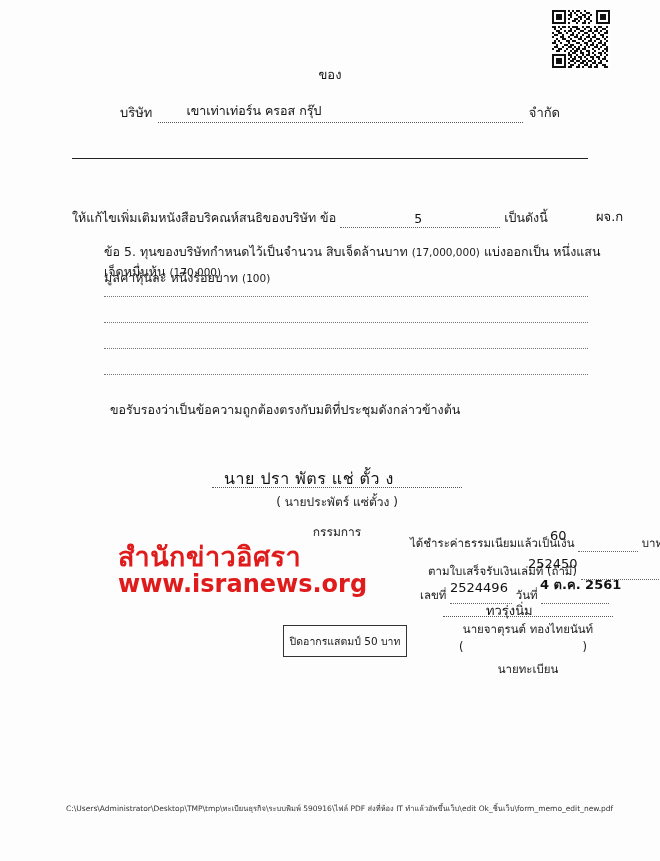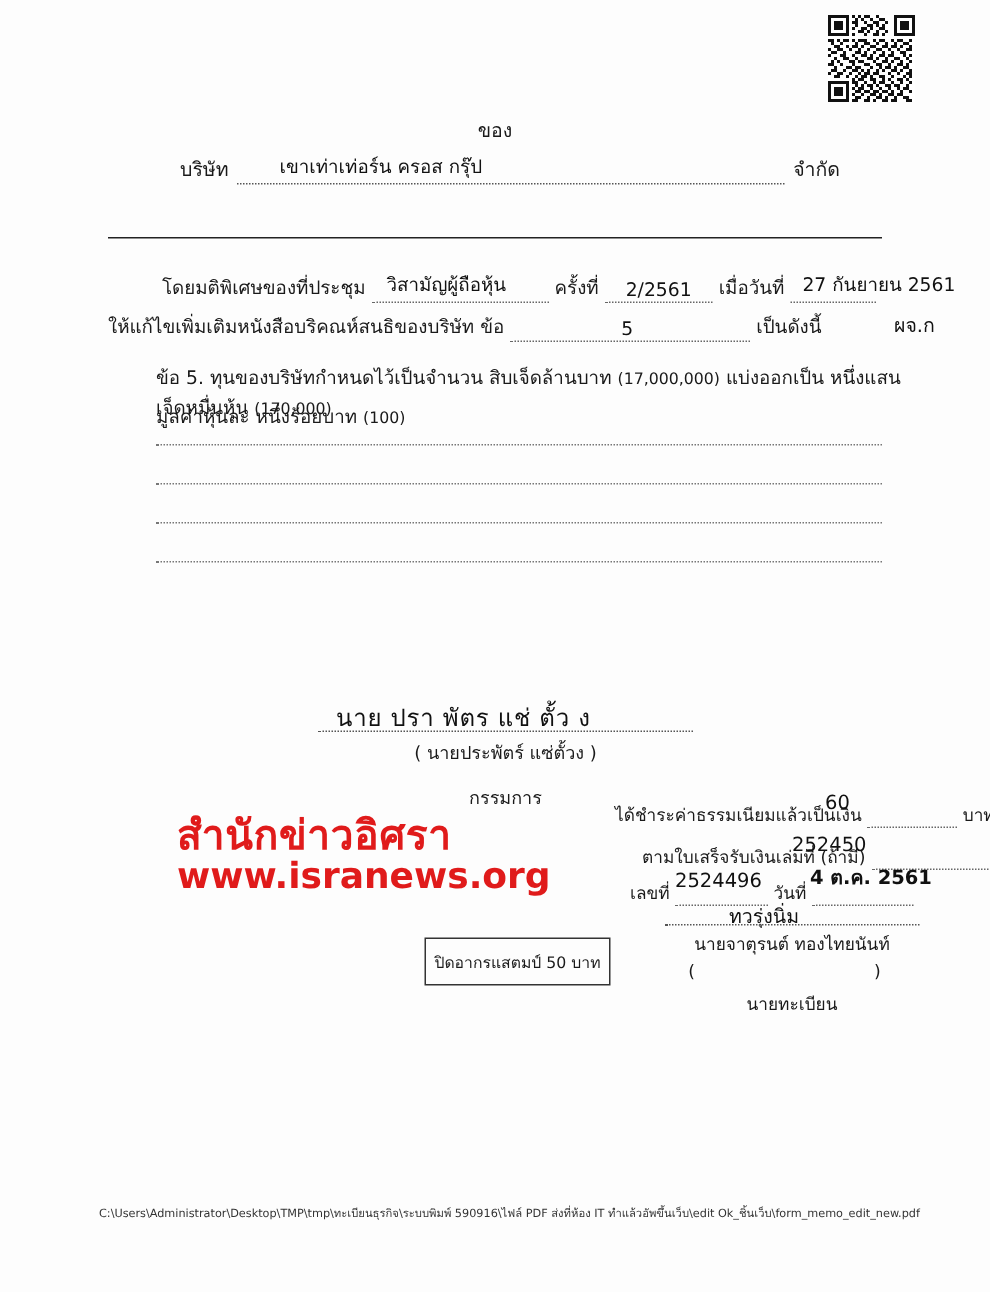--- a/index.html
+++ b/index.html
@@ -35,21 +35,21 @@
   .doc-title {
     position: absolute;
     top: 48px;
     left: 0; right: 0;
     text-align: center;
     font-size: 13px;
     letter-spacing: .2px;
   }
   .doc-of {
     position: absolute;
-    top: 76px;
+    top: 64px;
     left: 0; right: 0;
     text-align: center;
     font-size: 13px;
   }
 
   
   .company-line {
     position: absolute;
     top: 102px;
     left: 120px;
@@ -495,34 +495,20 @@
   <div class="company-line">
     <span class="lbl">บริษัท</span>
     <span class="fill">
       <span class="hand" style="left:28px;">เขาเท่าเท่อร์น ครอส กรุ๊ป</span>
     </span>
     <span class="lbl">จำกัด</span>
   </div>
 
   <div class="rule-top"></div>
 
-  <div class="line" style="top:184px;">
-    <span class="txt" style="margin-left:36px;">โดยมติพิเศษของที่ประชุม</span>
-    <span class="gap" style="width:118px;">
-      <span class="hand" style="left:10px;">วิสามัญผู้ถือหุ้น</span>
-    </span>
-    <span class="txt">ครั้งที่</span>
-    <span class="gap" style="width:72px;">
-      <span class="hand" style="left:14px;">2/2561</span>
-    </span>
-    <span class="txt">เมื่อวันที่</span>
-    <span class="gap grow">
-      <span class="hand" style="left:8px;">27 กันยายน 2561</span>
-    </span>
-  </div>
 
   <div class="line" style="top:210px;">
     <span class="txt">ให้แก้ไขเพิ่มเติมหนังสือบริคณห์สนธิของบริษัท ข้อ</span>
     <span class="gap" style="width:160px;">
       <span class="hand" style="left:74px;">5</span>
     </span>
     <span class="txt">เป็นดังนี้</span>
   </div>
 
   <div class="ink-mark" style="top:206px; left:596px; font-size:13px;">ผจ.ก</div>
@@ -536,20 +522,21 @@
   <div class="para" style="top:268px;">
     <span>มูลค่าหุ้นละ หนึ่งร้อยบาท</span>
     <span class="small">(100)</span>
   </div>
 
   <div class="blank-rule" style="top:296px;"></div>
   <div class="blank-rule" style="top:322px;"></div>
   <div class="blank-rule" style="top:348px;"></div>
   <div class="blank-rule" style="top:374px;"></div>
 
+  <div class="certify">ขอรับรองว่าเป็นข้อความถูกต้องตรงกับมติที่ประชุมดังกล่าวข้างต้น</div>
 
   <div class="sig-hand">นาย ปรา พัตร     แช่ ตั้ว ง</div>
   <div class="sig-line"></div>
   <div class="sig-name">( นายประพัตร์ แซ่ตั้วง )</div>
   <div class="sig-role">กรรมการ</div>
 
   <div class="stamp-box">
     <span>ปิดอากรแสตมป์ 50 บาท</span>
   </div>
 

